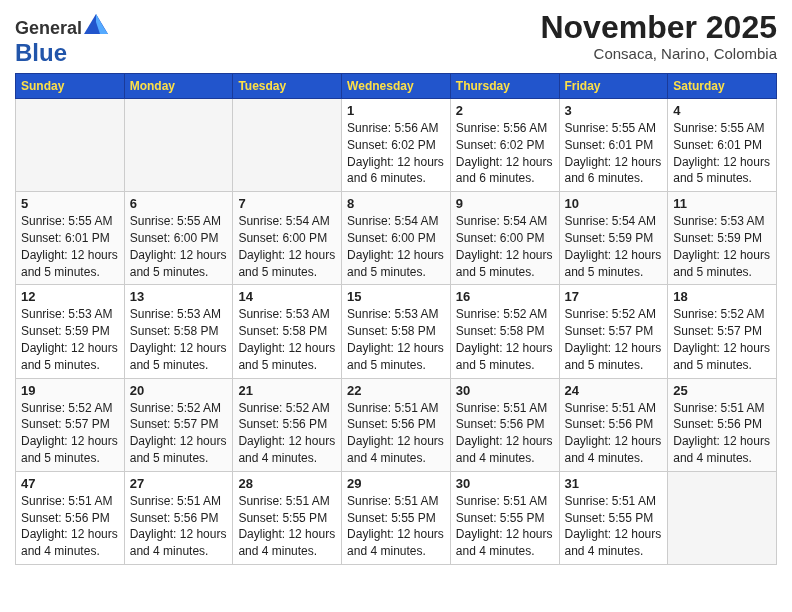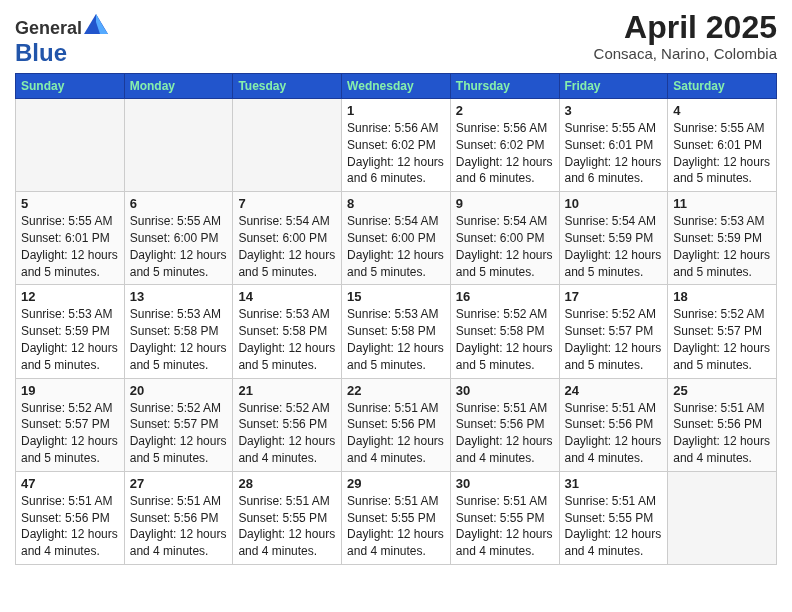--- a/index.html
+++ b/index.html
@@ -53,21 +53,21 @@
       font-size: 15px;
       color: #444;
     }
     .calendar {
       width: 100%;
       border-collapse: collapse;
       table-layout: fixed;
     }
     .calendar th {
       background-color: #2255cc;
-      color: #86efac;
+      color: #fde047;
       text-align: left;
       padding: 5px 5px;
       font-size: 12px;
       font-weight: bold;
       border: 1px solid #1a3a99;
     }
     .calendar td {
       border: 1px solid #ccc;
       vertical-align: top;
       padding: 4px 5px;
@@ -106,21 +106,21 @@
       <div>
         <span class="logo-text-general">General</span><svg class="logo-icon" viewBox="0 0 24 20">
             <polygon points="0,20 12,0 24,20" fill="#2255cc"></polygon>
             <polygon points="12,0 20,14 24,20 16,20 12,8" fill="#55aaff"></polygon>
           </svg>
         <br>
         <span class="logo-text-blue">Blue</span>
       </div>
     </div>
     <div class="title-block">
-      <div class="month-title">April 2025</div>
+      <div class="month-title">November 2025</div>
       <div class="location-title">Consaca, Narino, Colombia</div>
     </div>
   </div>
 
   <table class="calendar">
     <thead>
       <tr id="weekday-header">
           <th>Sunday</th>
           <th>Monday</th>
           <th>Tuesday</th>

